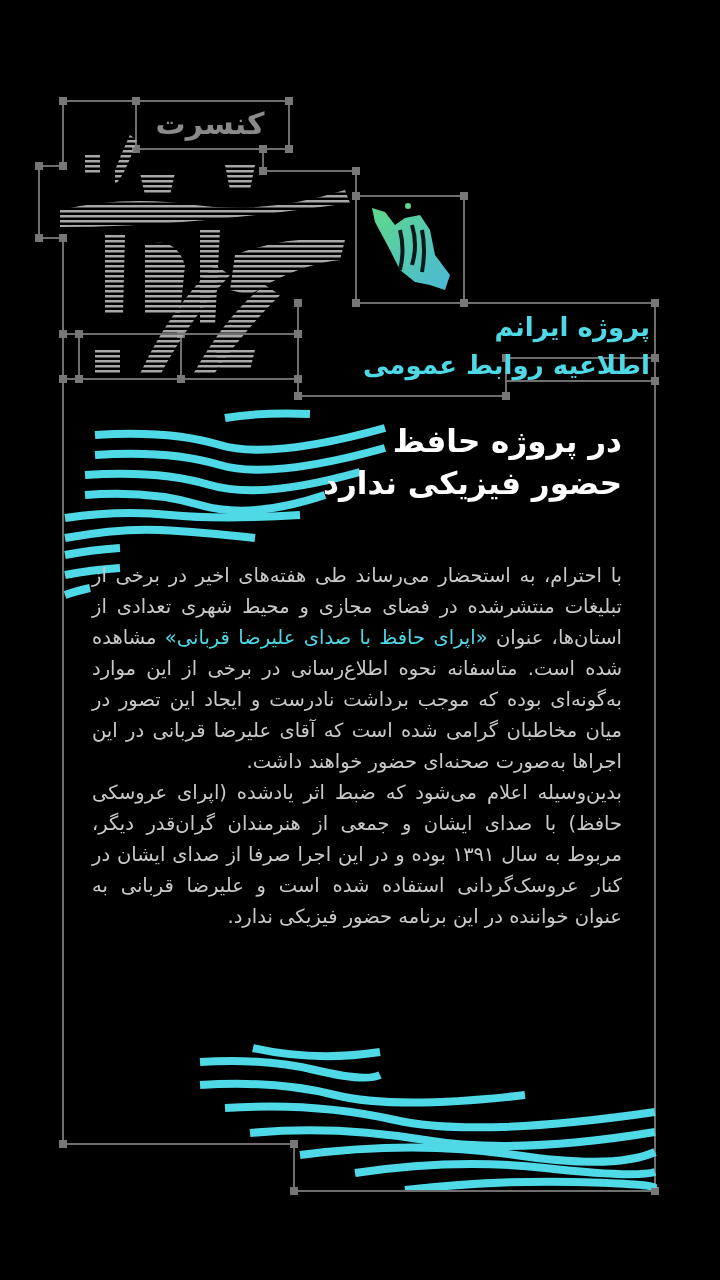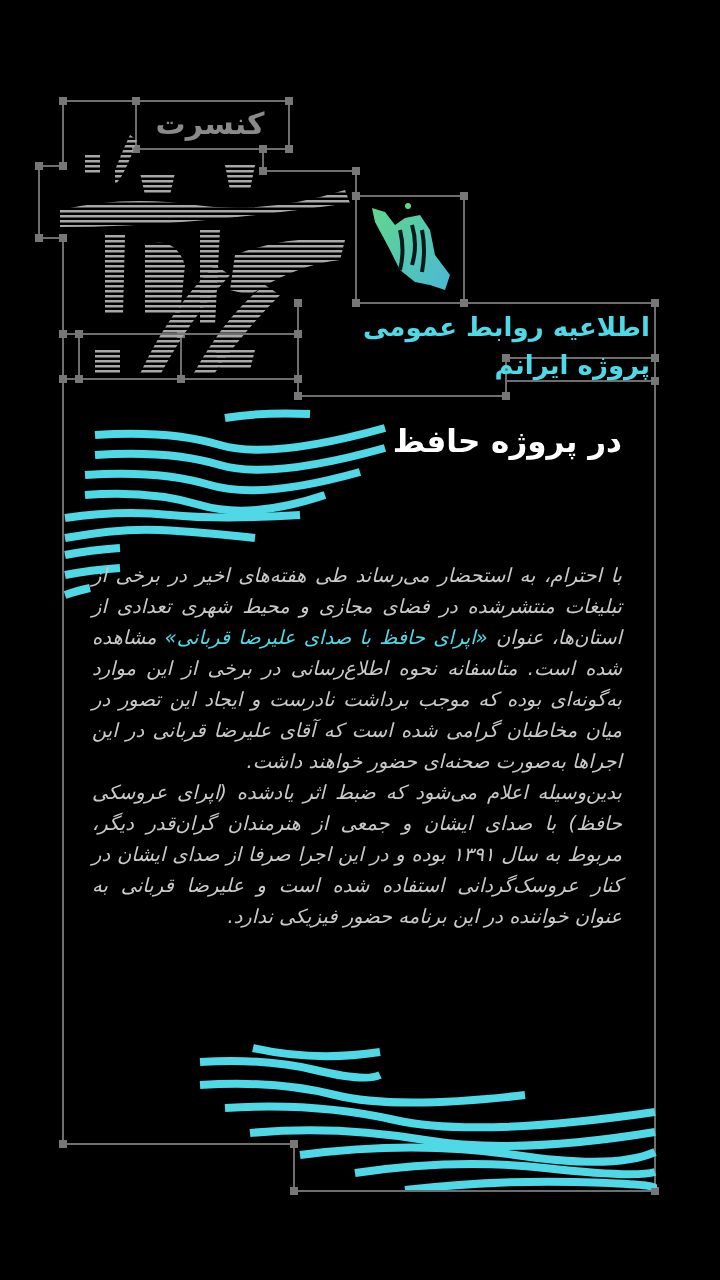--- a/index.html
+++ b/index.html
@@ -6,21 +6,21 @@
   body { width:720px; height:1280px; position:relative; overflow:hidden; font-family:"DejaVu Sans", sans-serif; }
   .frame-line { position:absolute; background:#6e6e6e; }
   .h { height:2px; }
   .v { width:2px; }
   .handle { position:absolute; width:8px; height:8px; background:#777; margin:-3px 0 0 -3px; }
   .concert-label { position:absolute; left:140px; top:106px; width:140px; text-align:center; color:#8a8a8a; font-size:30px; font-weight:bold; letter-spacing:3px; direction:rtl; }
   .calligraphy { position:absolute; left:45px; top:115px; width:320px; height:260px; }
   .logo { position:absolute; left:360px; top:200px; width:100px; height:100px; }
   .pr-title { position:absolute; right:70px; top:308px; color:#4fd8e6; font-size:26px; font-weight:bold; direction:rtl; text-align:right; line-height:38px; }
   .headline { position:absolute; right:98px; top:420px; color:#fff; font-size:31px; font-weight:bold; direction:rtl; text-align:right; line-height:42px; }
-  .body-text { position:absolute; right:98px; top:560px; width:530px; color:#c9c9c9; font-size:19.5px; direction:rtl; text-align:justify; text-align-last:right; line-height:31px;font-style:italic; }
+  .body-text { position:absolute; right:98px; top:560px; width:530px; color:#c9c9c9; font-size:19.5px; direction:rtl; text-align:justify; text-align-last:right; line-height:31px; }
   .body-text p { margin:0; }
   .hl { color:#4fd8e6; }
   svg.waves { position:absolute; }
 </style>
 </head>
 <body>
 
 <div>
 
   <div class="frame-line h" style="left:62px;top:100px;width:228px;"></div>
@@ -125,41 +125,42 @@
       <stop offset="0" stop-color="#5fd88a"></stop>
       <stop offset="1" stop-color="#4ab8d8"></stop>
     </linearGradient>
   </defs>
   <path d="M12 8 L25 12 L35 25 L45 18 L60 15 L70 30 L75 55 L90 75 L85 90 L70 85 L55 82 L40 70 L30 50 L22 35 L15 22Z" fill="url(#lg)"></path>
   <circle cx="48" cy="6" r="3" fill="#5fd88a"></circle>
   <path d="M40 30 Q45 50 40 70 M52 25 Q58 45 52 65 M62 30 Q66 50 62 72" stroke="#0a1a1a" stroke-width="4" fill="none"></path>
 </svg>
 
 <div class="pr-title">
+  <div>پروژه ایرانم</div>
   <div>اطلاعیه روابط عمومی</div>
-  <div>پروژه ایرانم</div>
 </div>
 
 <svg class="waves" style="left:60px;top:400px;" width="340" height="210" viewBox="0 0 340 210">
   <g stroke="#4fd8e6" stroke-width="8" fill="none" stroke-linecap="butt">
     <path d="M165 18 Q200 12 250 14"></path>
     <path d="M35 35 Q110 30 160 45 T325 28"></path>
     <path d="M35 55 Q110 50 160 65 T325 48"></path>
     <path d="M25 75 Q100 70 150 85 T300 72"></path>
     <path d="M25 95 Q90 90 140 105 T265 95"></path>
     <path d="M5 118 Q60 110 110 115 T240 115"></path>
     <path d="M5 138 Q60 128 100 130 T195 138"></path>
     <path d="M5 155 Q30 150 60 148"></path>
     <path d="M5 175 Q30 170 60 168"></path>
     <path d="M5 195 Q20 190 30 188"></path>
   </g>
 </svg>
 
 <div class="headline">
   <div>در پروژه حافظ</div>
+  <div>حضور فیزیکی ندارد</div>
 </div>
 
 <div class="body-text">
   <p><span>با احترام، به استحضار می‌رساند طی هفته‌های اخیر در برخی از تبلیغات منتشرشده در فضای مجازی و محیط شهری تعدادی از استان‌ها، عنوان </span><span class="hl">«اپرای حافظ با صدای علیرضا قربانی»</span><span> مشاهده شده است. متاسفانه نحوه اطلاع‌رسانی در برخی از این موارد به‌گونه‌ای بوده که موجب برداشت نادرست و ایجاد این تصور در میان مخاطبان گرامی شده است که آقای علیرضا قربانی در این اجراها به‌صورت صحنه‌ای حضور خواهند داشت.</span></p>
   <p>بدین‌وسیله اعلام می‌شود که ضبط اثر یادشده (اپرای عروسکی حافظ) با صدای ایشان و جمعی از هنرمندان گران‌قدر دیگر، مربوط به سال ۱۳۹۱ بوده و در این اجرا صرفا از صدای ایشان در کنار عروسک‌گردانی استفاده شده است و علیرضا قربانی به عنوان خواننده در این برنامه حضور فیزیکی ندارد.</p>
 </div>
 
 <svg class="waves" style="left:195px;top:1040px;" width="462" height="150" viewBox="0 0 462 150">
   <g stroke="#4fd8e6" stroke-width="8" fill="none">
     <path d="M58 8 Q120 22 185 12"></path>

